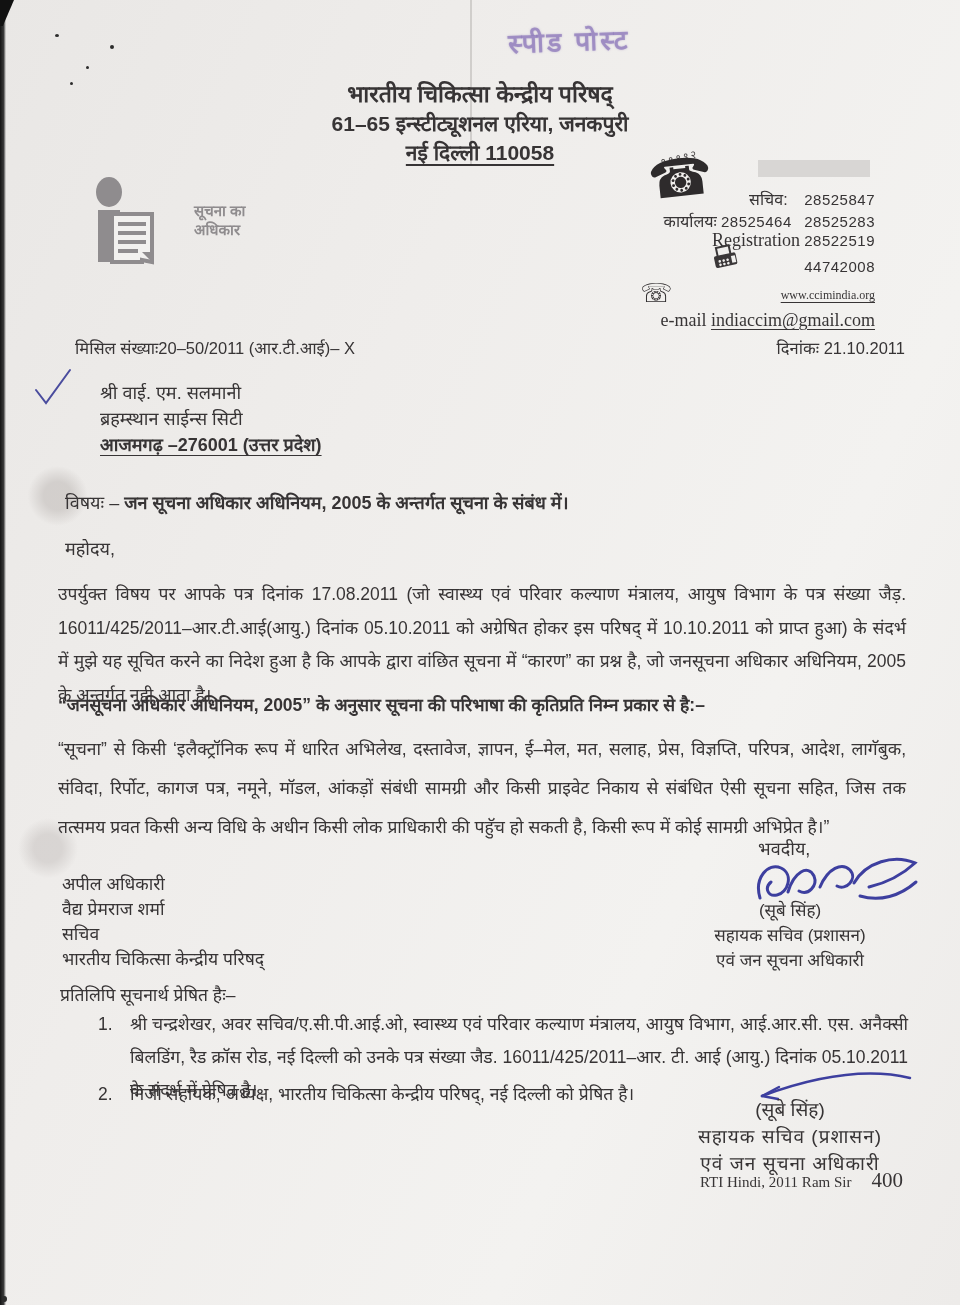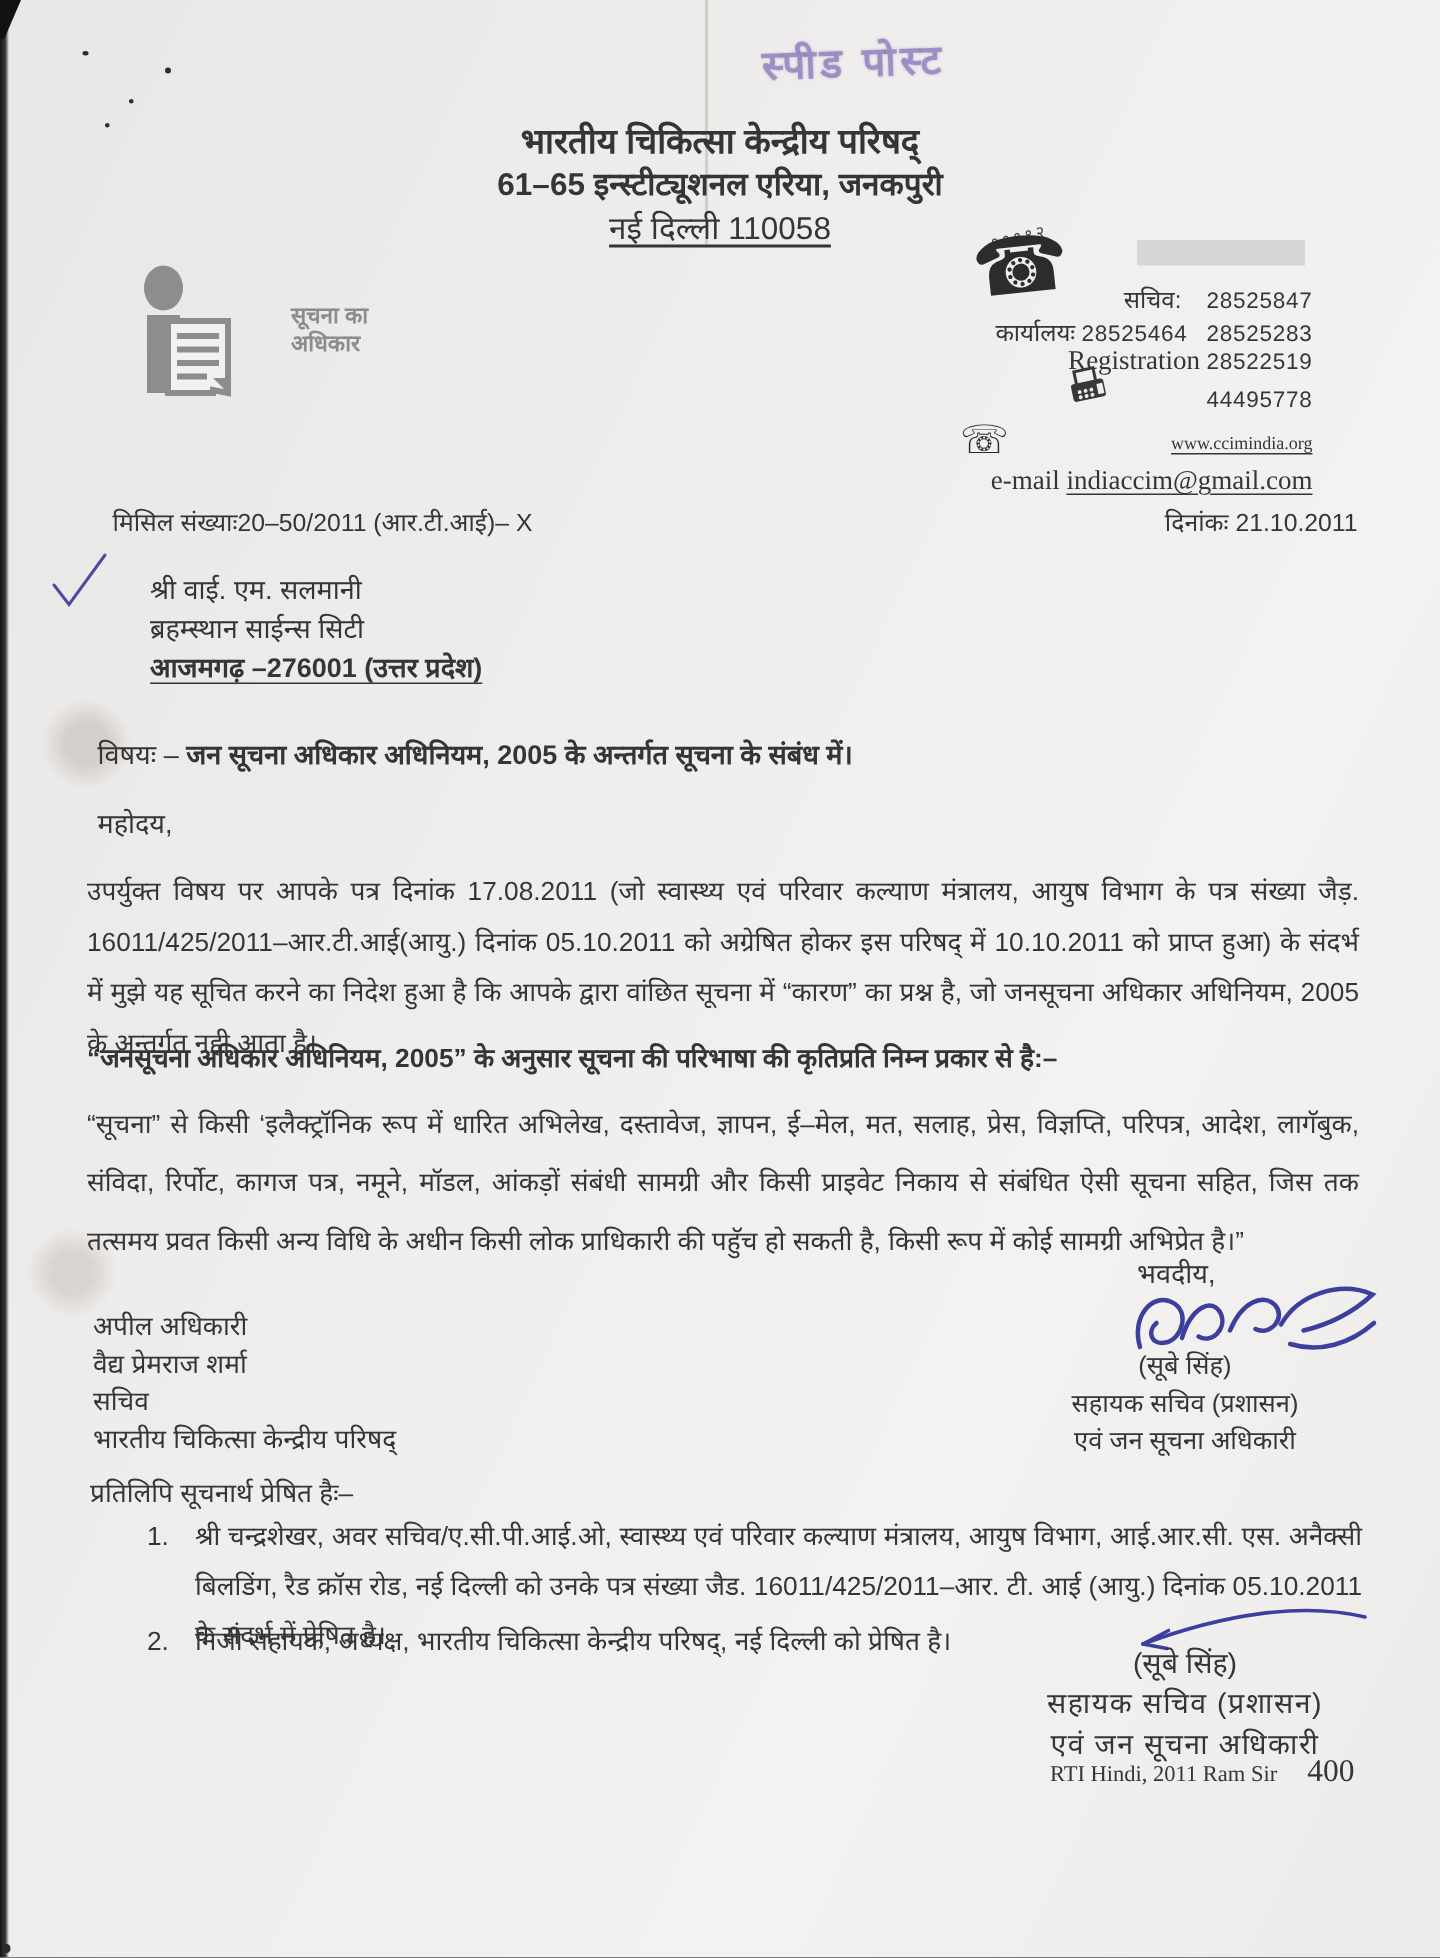--- a/index.html
+++ b/index.html
@@ -17,21 +17,21 @@
     background:linear-gradient(to right,#141414,#3a3a3a 60%,rgba(60,60,60,0));}
   .scan-corner-tl{left:0;top:0;width:14px;height:26px;background:#111;
     clip-path:polygon(0 0,100% 0,20% 100%,0 100%);}
   .scan-speck{background:#2c2c2c;border-radius:50%;}
   .crease-v{left:470px;top:0;width:2px;height:165px;background:rgba(120,115,112,.25);}
   .stamp{left:508px;top:22px;font-size:27px;font-weight:700;color:rgba(146,125,188,.75);
     transform:rotate(-2deg);letter-spacing:3px;text-shadow:0 0 2px rgba(146,125,188,.5);}
   .hdr{left:0;top:80px;width:960px;text-align:center;line-height:29px;}
   .hdr .l1{font-size:23px;font-weight:700;}
   .hdr .l2{font-size:21px;font-weight:700;}
-  .hdr .l3{font-size:21px;font-weight:400;text-decoration:underline;text-underline-offset:4px;}
+  .hdr .l3{font-size:21px;font-weight:700;text-decoration:underline;text-underline-offset:4px;}
   .rti-logo{left:82px;top:172px;width:200px;display:flex;align-items:center;gap:24px;color:#8f8c8e;}
   .rti-text{font-size:15px;font-weight:700;line-height:19px;}
   .phone-icon{left:648px;top:148px;font-size:52px;color:#2e2b2c;transform:rotate(-6deg);}
   .phone-digits{left:660px;top:150px;font-size:11px;color:#4a4747;transform:rotate(-14deg);letter-spacing:2px;}
   .grey-box{left:758px;top:160px;width:112px;height:17px;background:#d8d6d4;}
   .crow{position:absolute;right:85px;white-space:nowrap;font-size:15px;}
   .lbl-hi{font-size:16px;margin-top:40px;}
   .num{font-size:15px;letter-spacing:.5px;}
   .serif{font-family:"Liberation Serif","DejaVu Serif",serif;}
   .fax-icon{left:710px;top:242px;}
@@ -134,21 +134,21 @@
         <circle cx="13" cy="18" r="1.3" fill="#f0efed"></circle>
         <circle cx="17" cy="18" r="1.3" fill="#f0efed"></circle>
         <circle cx="9" cy="21.5" r="1.3" fill="#f0efed"></circle>
         <circle cx="13" cy="21.5" r="1.3" fill="#f0efed"></circle>
         <circle cx="17" cy="21.5" r="1.3" fill="#f0efed"></circle>
         <rect x="21" y="15" width="4" height="7" fill="#f0efed"></rect>
       </g>
     </svg>
   </div>
   <div class="crow" style="top:258px;">
-    <span class="num">44495778</span>
+    <span class="num">44742008</span>
   </div>
 
   <div class="abs phone2-icon">☏</div>
   <div class="crow serif weblink" style="top:288px;font-size:12px;">www.ccimindia.org</div>
   <div class="crow serif" style="top:310px;font-size:18px;">
     <span>e-mail</span>
     <span class="weblink">indiaccim@gmail.com</span>
   </div>
 
   <div class="abs file-line">मिसिल संख्याः20–50/2011 (आर.टी.आई)– X</div>

